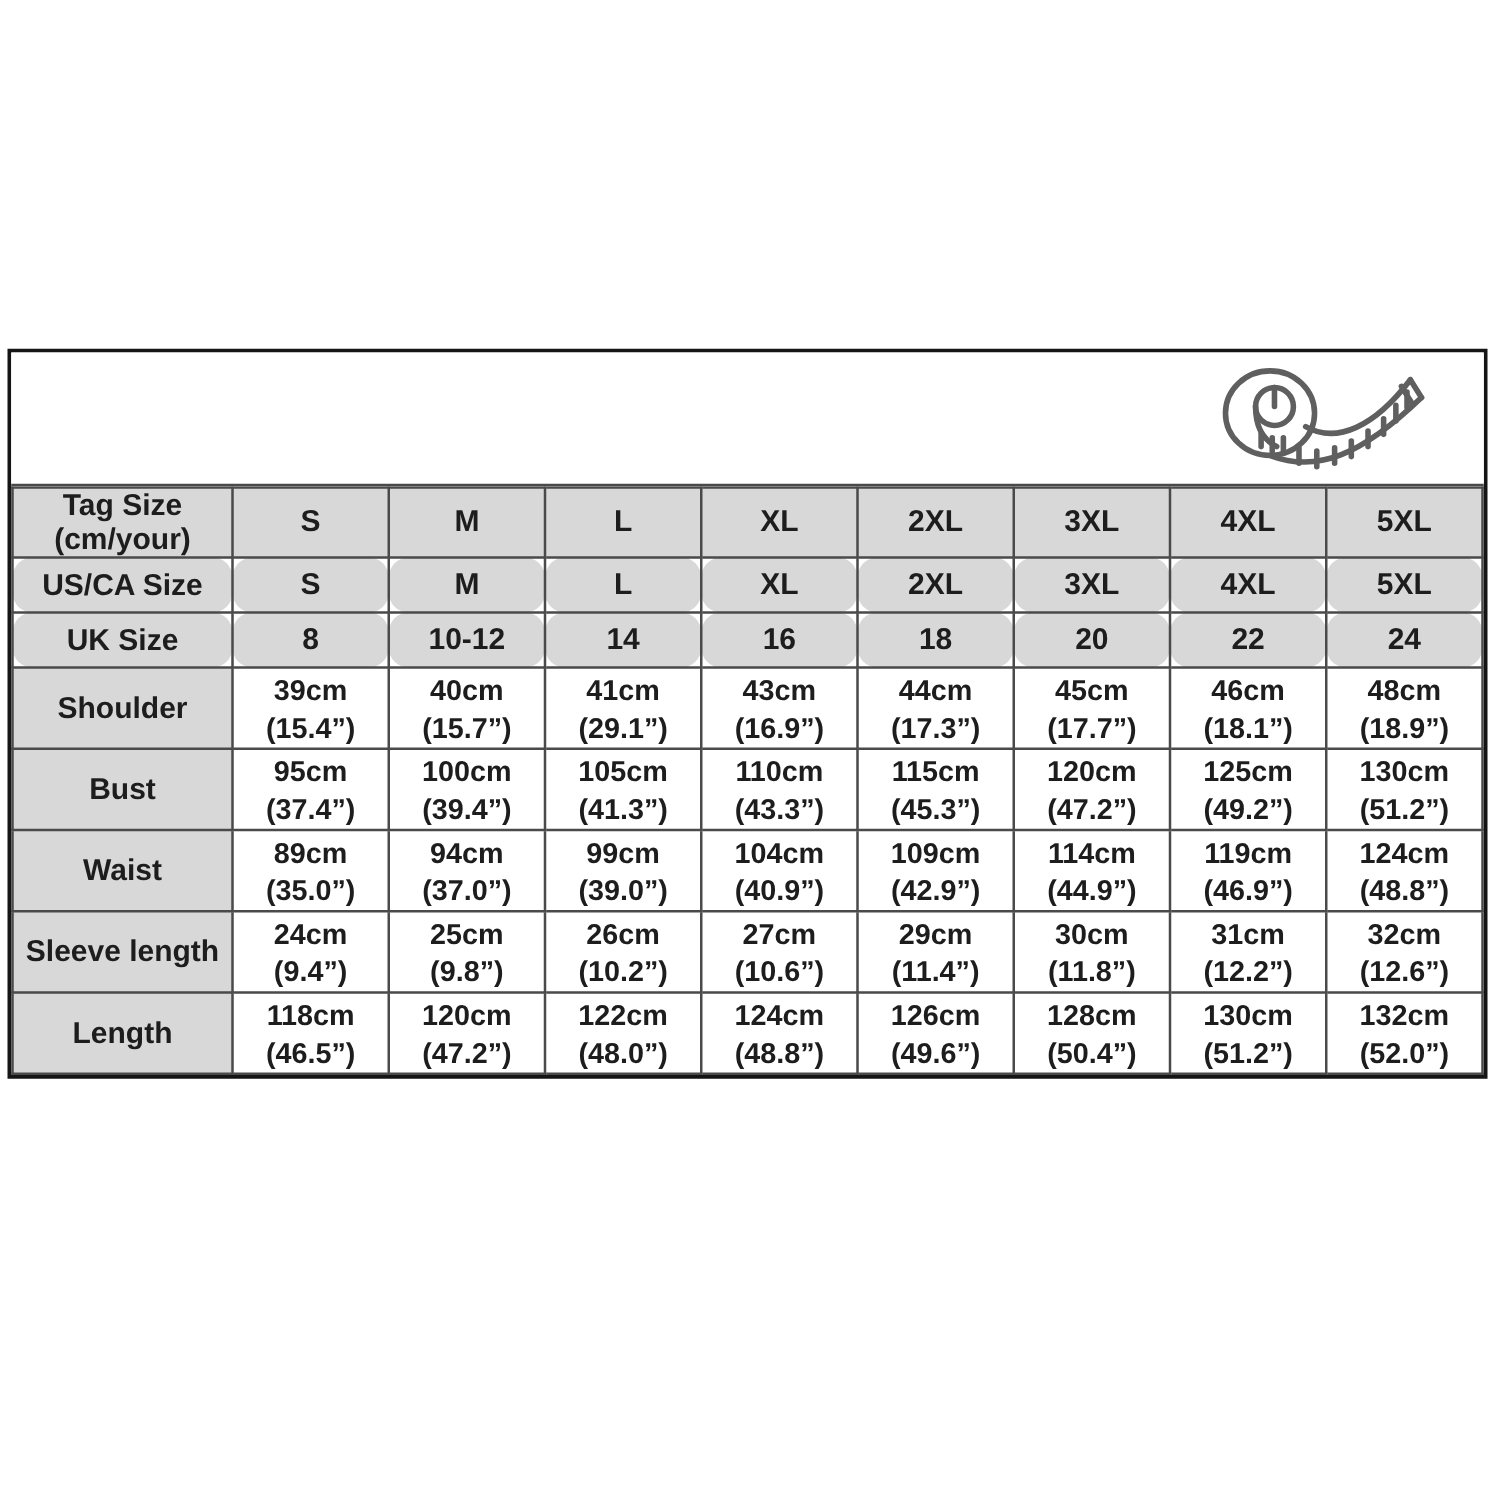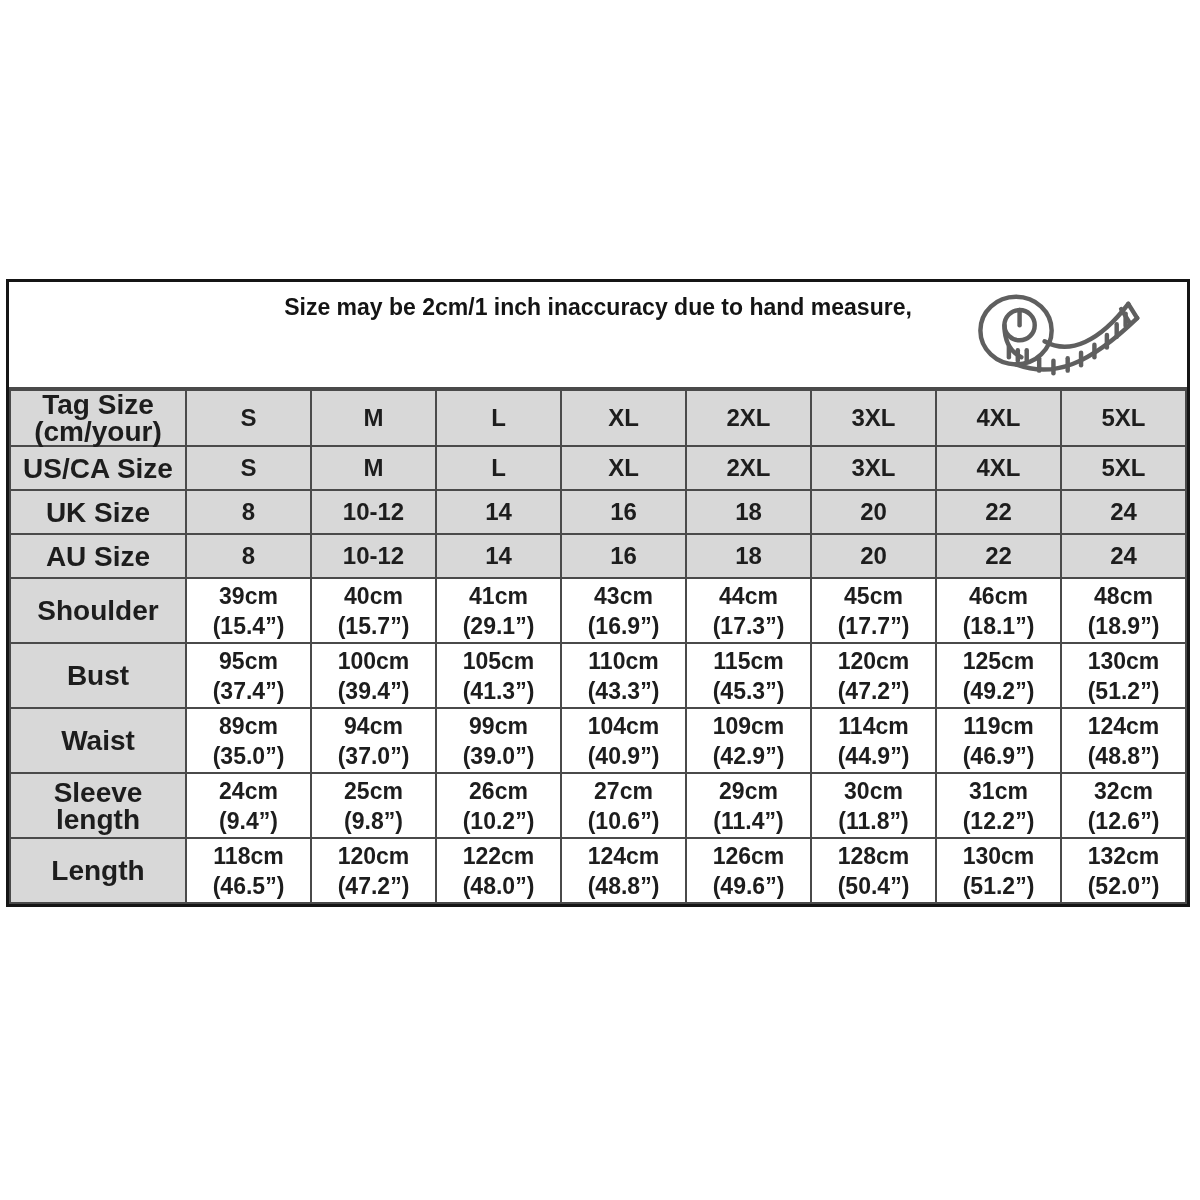--- a/index.html
+++ b/index.html
@@ -46,46 +46,45 @@
   table.size-table td{
     border:2px solid var(--border,#4a4a4a);
     text-align:center;
     vertical-align:middle;
     font-weight:bold;
     color:var(--text,#1d1d1d);
     padding:0;
   }
   td.label-cell{
     background:var(--header-bg,#d8d8d8);
-    font-size:28px;
+    font-size:24px;
     line-height:27px;
   }
   td.head-cell{
     background:var(--header-bg,#d8d8d8);
     font-size:24px;
   }
   td.num-cell{
     background:#ffffff;
     font-size:23px;
     line-height:30px;
     margin-left:32px;
   }
   tr.row-tag td{height:53px;}
-  tr.row-size td{height:42px;}
+  tr.row-size td{height:42px;border-radius:16px;}
   tr.row-measure td{height:63px;}
 </style>
 </head>
 <body>
 
 <div class="page">
   <div class="sheet">
 
     <div class="banner">
       <div class="banner-text">
-        <div>Size may be 2cm/1 inch inaccuracy due to hand measure,</div>
       </div>
       <span class="tape">
         <svg width="196" height="98" viewBox="0 0 200 110" fill="none" stroke="#5f5f5f" stroke-width="5" stroke-linecap="round" stroke-linejoin="round">
 
           <ellipse cx="54" cy="50" rx="40" ry="38"></ellipse>
           <circle cx="58" cy="44" r="17"></circle>
           <path d="M58 27 L58 44"></path>
           <path d="M41 44 C41 62, 48 74, 60 80"></path>
           <path d="M46 68 L46 80"></path>
           <path d="M56 72 L56 84"></path>
@@ -155,33 +154,20 @@
             </td>
             <td class="head-cell">8</td>
             <td class="head-cell">10-12</td>
             <td class="head-cell">14</td>
             <td class="head-cell">16</td>
             <td class="head-cell">18</td>
             <td class="head-cell">20</td>
             <td class="head-cell">22</td>
             <td class="head-cell">24</td>
           </tr>
-          <tr class="row-size">
-            <td class="label-cell">
-              <div>AU Size</div>
-            </td>
-            <td class="head-cell">8</td>
-            <td class="head-cell">10-12</td>
-            <td class="head-cell">14</td>
-            <td class="head-cell">16</td>
-            <td class="head-cell">18</td>
-            <td class="head-cell">20</td>
-            <td class="head-cell">22</td>
-            <td class="head-cell">24</td>
-          </tr>
           <tr class="row-measure">
             <td class="label-cell">Shoulder</td>
             <td class="num-cell">
               <div>39cm</div>
               <div>(15.4”)</div>
             </td>
             <td class="num-cell">
               <div>40cm</div>
               <div>(15.7”)</div>
             </td>

